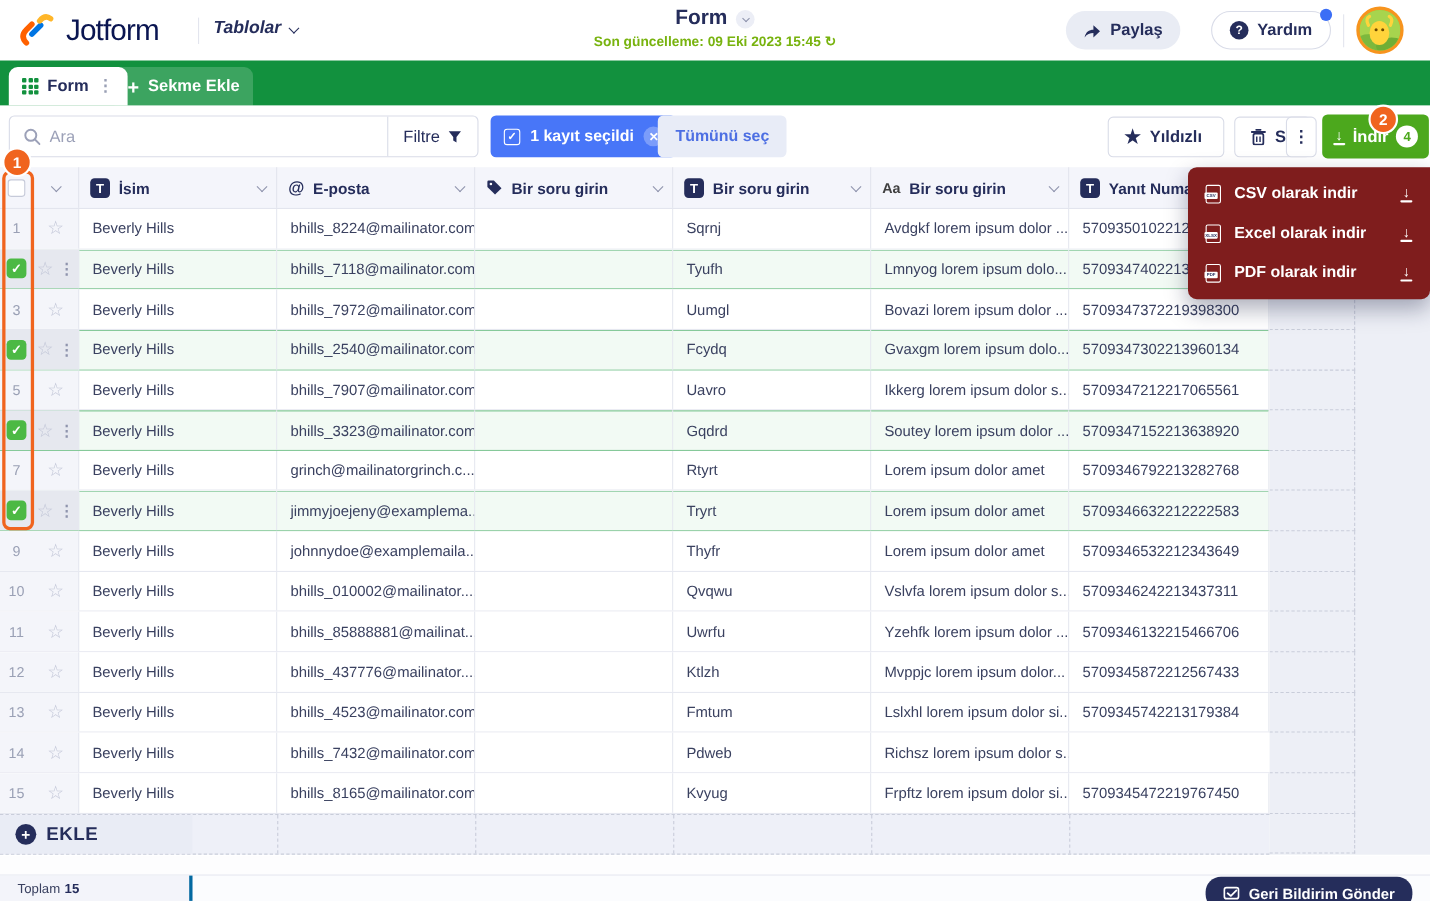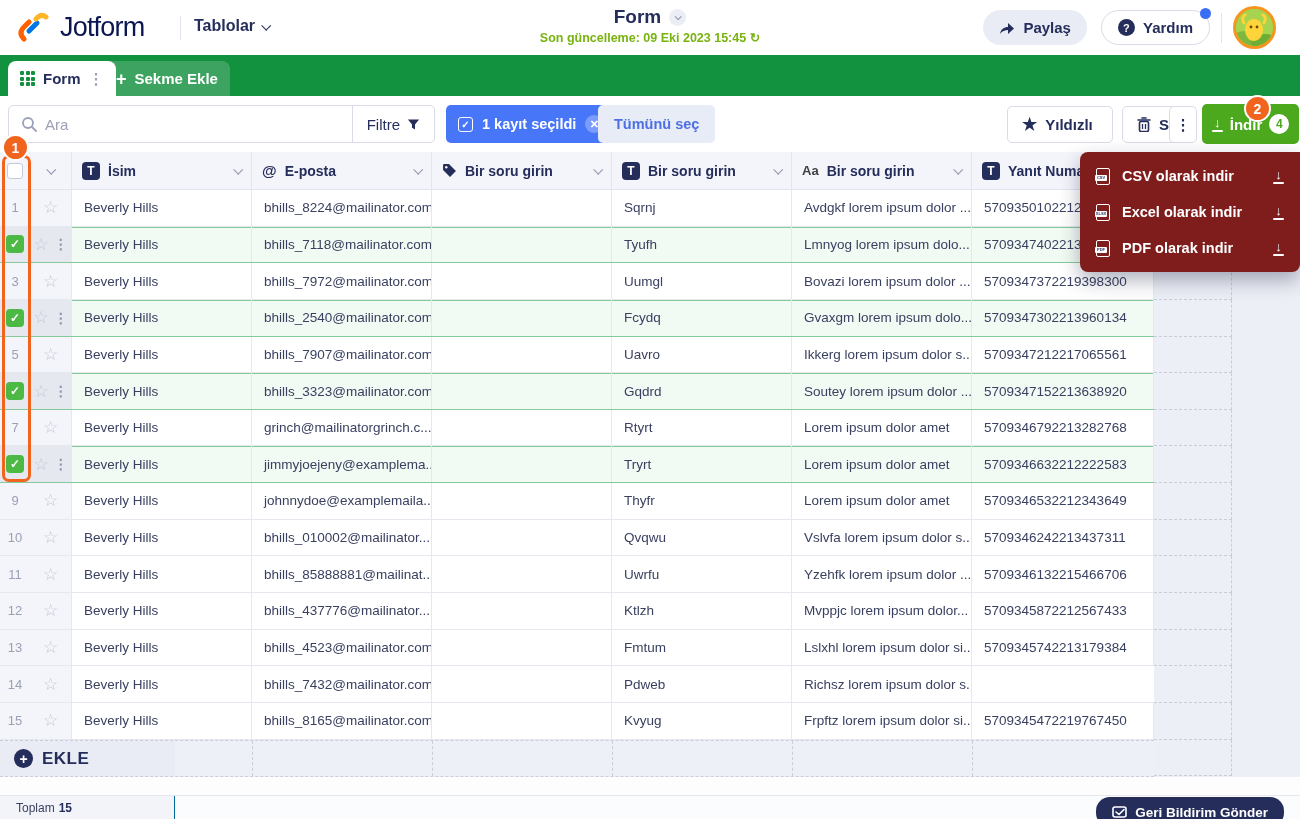--- a/index.html
+++ b/index.html
@@ -6,27 +6,27 @@
   html,body { background:#e9ebf2; }
   .app {
     position:relative; width:1300px; height:819px; overflow:hidden;
     background:#fff; font-family:"Liberation Sans", sans-serif; color:#252d5b;
   }
   
   .tophdr { position:absolute; left:0; top:0; width:1300px; height:55px; background:#fff; }
   .brand { position:absolute; left:16px; top:10px; display:flex; align-items:center; gap:10px; }
   .brandname { font-size:27px; font-weight:normal; letter-spacing:-0.8px; color:#0a1551; }
   .hdr-div { position:absolute; left:180px; top:16px; width:1px; height:24px; background:#e3e5ee; }
-  .tablolar { position:absolute; left:194px; top:17px; display:flex; align-items:center; gap:7px; font-size:16px; font-weight:bold; color:#252d5b; cursor:pointer; }
+  .tablolar { position:absolute; left:194px; top:17px; display:flex; align-items:center; gap:7px; font-size:16px; font-weight:bold; color:#252d5b; cursor:pointer;font-style:italic; }
   .title-wrap { position:absolute; left:0; top:6px; width:1300px; text-align:center; pointer-events:none; }
   .title-line { display:inline-flex; align-items:center; gap:8px; pointer-events:auto; }
   .title-line .t { font-size:19px; font-weight:bold; color:#252d5b; }
   .chevpill { width:17px; height:17px; border-radius:50%; background:#eceef6; display:inline-flex; align-items:center; justify-content:center; }
   .lastupd { margin-top:2px; font-size:12.5px; font-weight:bold; color:#78b30f; }
-  .hdr-right { position:absolute; right:90px; top:10px; display:flex; align-items:center; gap:14px; }
+  .hdr-right { position:absolute; right:90px; top:10px; display:flex; align-items:center; gap:28px; }
   .pillbtn { height:35px; border-radius:18px; display:inline-flex; align-items:center; gap:8px; padding:0 16px; font-size:15px; font-weight:bold; color:#252d5b; cursor:pointer; }
   .share { background:#e9ecf4; }
   .help { background:#fff; border:1px solid #d9dce8; position:relative; }
   .help .dot { position:absolute; right:-2px; top:-3px; width:11px; height:11px; border-radius:50%; background:#3b6ef6; }
   .qicon { width:17px; height:17px; border-radius:50%; background:#252d5b; color:#fff; font-size:11px; font-weight:bold; display:inline-flex; align-items:center; justify-content:center; }
   .hdr-div2 { position:absolute; right:78px; top:13px; width:1px; height:30px; background:#e3e5ee; }
   .avatar { position:absolute; right:24px; top:6px; width:43px; height:43px; border-radius:50%; border:3px solid #f7941e; overflow:hidden; cursor:pointer; background:#9ccb3b; }
   
   .tabbar { position:absolute; left:0; top:55px; width:1300px; height:41px; background:#12913e; }
   .tab { position:absolute; bottom:0; height:35px; border-radius:8px 8px 0 0; display:flex; align-items:center; gap:8px; padding:0 12px; cursor:pointer; }
@@ -89,21 +89,21 @@
   .gcell { height:36.65px; border-right:1px dashed #c9cdda; border-bottom:1px dashed #c9cdda; }
   
   .eklerow { position:absolute; left:0; top:740px; width:1154px; height:37px; background:#eef0f8; border-bottom:1px dashed #c9cdda; border-top:1px dashed #c9cdda; }
   .eklelabel { position:absolute; left:0; top:0; width:175px; height:100%; background:#e9ecf5; display:flex; align-items:center; gap:9px; padding-left:14px; cursor:pointer; }
   .eklelabel .pc { width:19px; height:19px; border-radius:50%; background:#252d5b; color:#fff; font-size:14px; font-weight:bold; display:flex; align-items:center; justify-content:center; }
   .eklelabel .tx { font-size:17px; font-weight:bold; color:#252d5b; letter-spacing:.5px; }
   .ekle-v { position:absolute; top:0; width:0; height:100%; border-left:1px dashed #c9cdda; }
   
   .gaprow { position:absolute; left:0; top:778px; width:1300px; height:17px; background:#fdfdfe; }
   .footer { position:absolute; left:0; top:795px; width:1300px; height:24px; background:#fbfcfe; border-top:1px solid #e6e8f0; }
-  .totalcell { position:absolute; left:0; top:0; width:175px; height:100%; background:#f3f4fa; border-right:1px solid #0369a1; display:flex; align-items:center; padding-left:16px; gap:4px; font-size:12px; color:#3a4160; }
+  .totalcell { position:absolute; left:0; top:0; width:175px; height:100%; background:#f3f4fa; border-right:3px solid #0369a1; display:flex; align-items:center; padding-left:16px; gap:4px; font-size:12px; color:#3a4160; }
   .totalcell b { color:#252d5b; }
   .feedback { position:absolute; right:16px; top:797px; height:30px; background:#252d5b; border-radius:14px; display:flex; align-items:center; gap:8px; padding:0 16px; color:#fff; font-size:13.5px; font-weight:bold; cursor:pointer; z-index:20; }
   
   .ann-rect { position:absolute; left:2px; top:155px; width:29px; height:327px; border:3px solid #f0641e; border-radius:7px; z-index:40; pointer-events:none; }
   .ann-circle { position:absolute; width:27px; height:27px; border-radius:50%; background:#f0641e; border:2px solid #fff; color:#fff; font-size:14px; font-weight:bold; display:flex; align-items:center; justify-content:center; z-index:60; pointer-events:none; }
   .ann1 { left:2px; top:134px; }
   .ann2 { left:1244px; top:95px; }
 </style>
 </head>
 <body>

